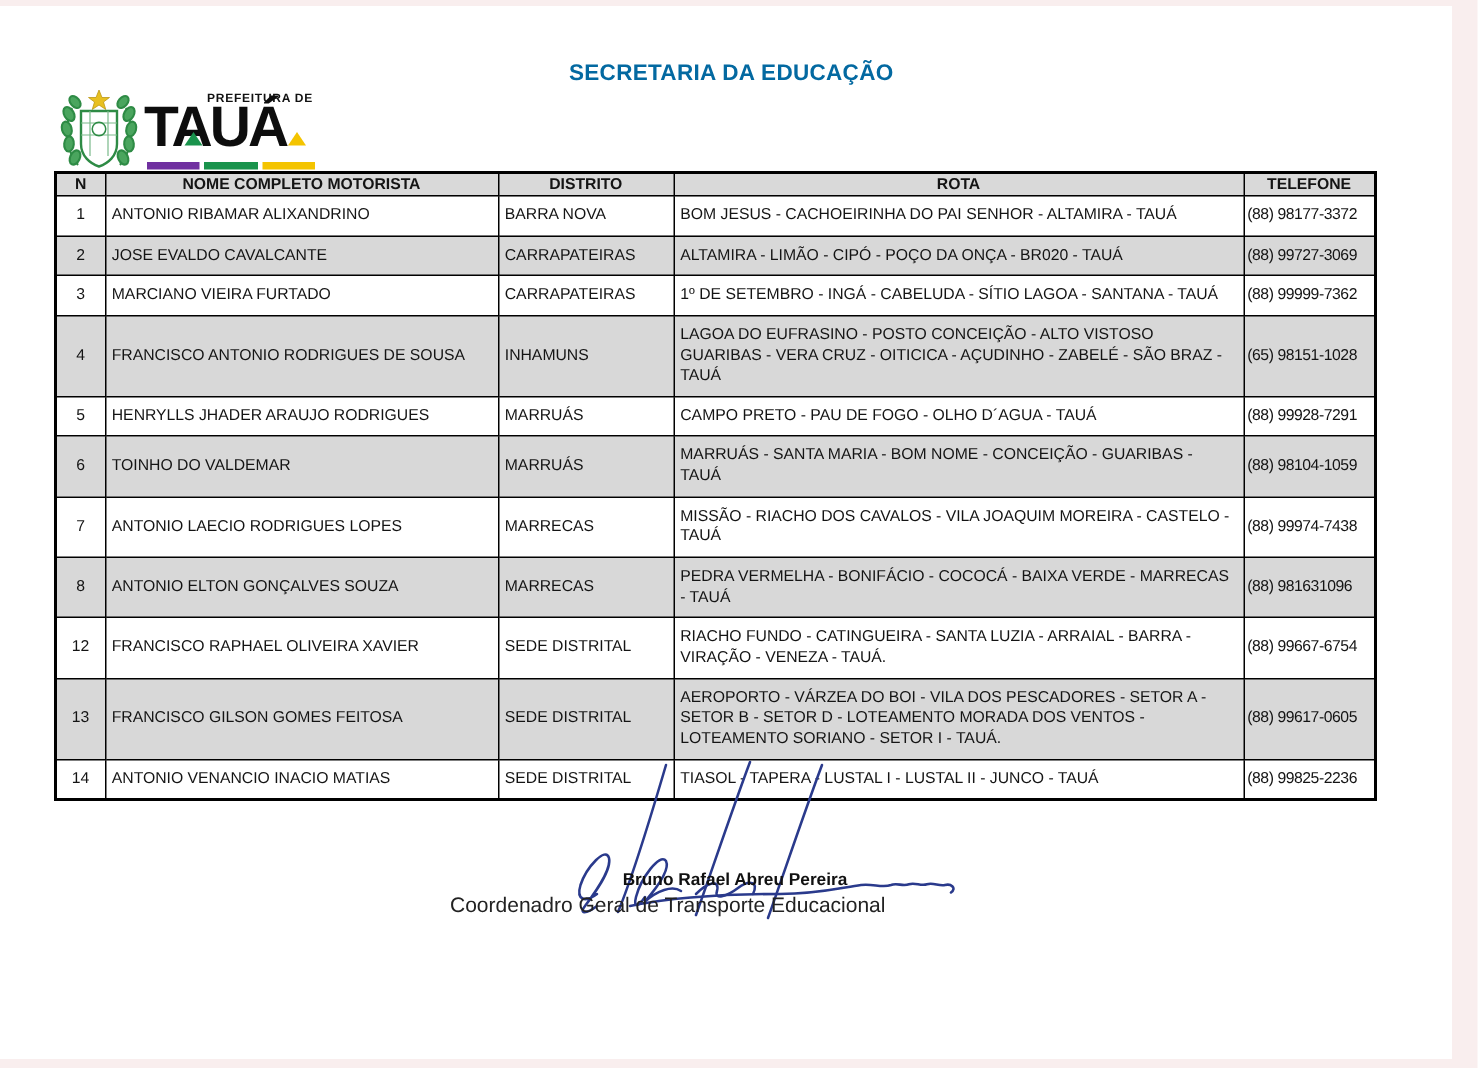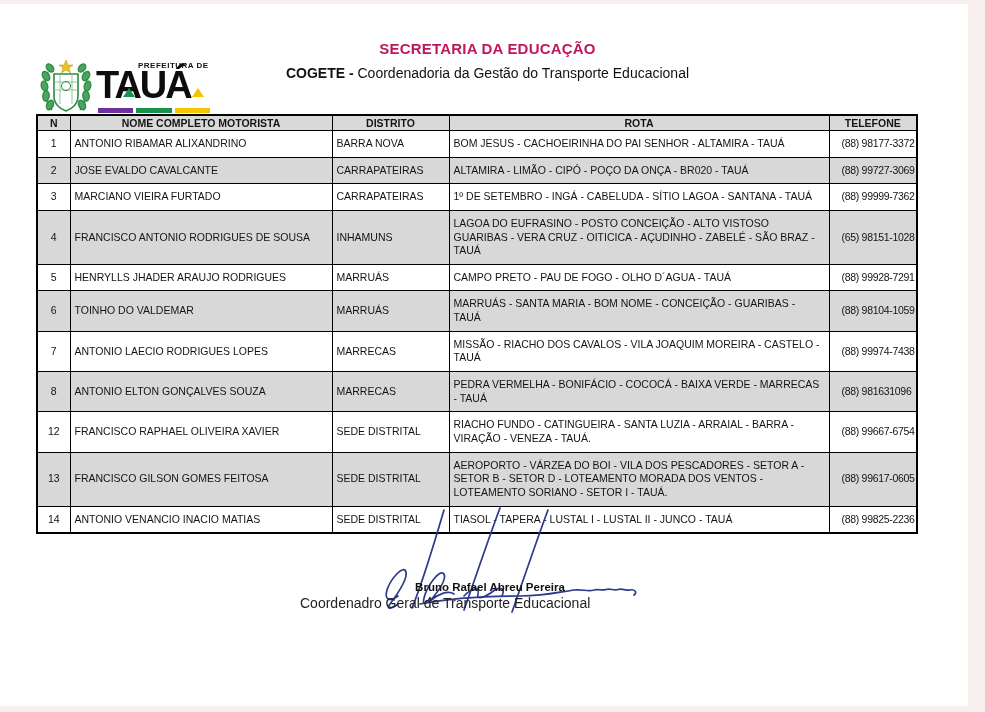--- a/index.html
+++ b/index.html
@@ -25,21 +25,21 @@
   .logo-type { position: absolute; left: 58px; top: 0; width: 122px; height: 58px; }
   .logo-small { font-size: 8px; font-weight: bold; letter-spacing: 0.5px; color: #111; position: absolute; left: 42px; top: 3px; }
   .logo-word { position: absolute; left: 0; top: 8px; font-size: 38px; line-height: 38px; font-weight: 900; letter-spacing: -2px; color: #0d0d0d; }
   .tri { position: absolute; width: 0; height: 0; border-left: 6px solid transparent; border-right: 6px solid transparent; }
   .tri-green { border-bottom: 9px solid #19934c; left: 27px; top: 30px; }
   .tri-yellow { border-bottom: 9px solid #f4c400; left: 96px; top: 30px; }
   .logo-bars { position: absolute; left: 2px; top: 50px; width: 112px; height: 5px; display: flex; gap: 3px; }
   .logo-bars div { flex: 1; height: 100%; }
 
   .header-titles { position: absolute; left: 215px; top: 36px; width: 545px; text-align: center; }
-  .org-title { font-size: 15px; font-weight: bold; color: #be185d; letter-spacing: 0.2px; }
+  .org-title { font-size: 15px; font-weight: bold; color: #0369a1; letter-spacing: 0.2px; }
   .org-subtitle { font-size: 14px; margin-top: 8px; color: #111; }
   .org-subtitle b { font-weight: bold; }
 
   
   .banner {
     position: absolute; left: 33px; top: 89px; width: 884px; height: 21px;
     background: #c6e0b4;
     display: flex; align-items: center; justify-content: center;
     font-size: 15px; font-weight: bold; color: #111; letter-spacing: 0.1px;
   }
@@ -56,21 +56,21 @@
     vertical-align: middle;
     color: #141414;
   }
   .routes-table th {
     background: #d9d9d9;
     font-size: 10.5px; font-weight: bold; text-align: center;
     height: 15px; padding: 1px 2px;
   }
   .routes-table td { padding: 6px 4px; line-height: 1.3; }
   td.col-n { text-align: center; padding-left: 1px; padding-right: 1px; }
-  td.col-phone { padding-left: 12px; padding-right: 1px; letter-spacing: -0.3px; }
+  td.col-phone { padding-left: 2px; padding-right: 1px; letter-spacing: -0.3px; }
   tr.shaded td { background: #d8d8d8; }
   col.c-n { width: 33px; }
   col.c-name { width: 262px; }
   col.c-district { width: 117px; }
   col.c-route { width: 380px; }
   col.c-phone { width: 88px; }
 
   
   .sig-block { position: absolute; left: 0; top: 0; width: 100%; }
   .sig-svg { position: absolute; left: 360px; top: 500px; width: 300px; height: 112px; pointer-events: none; }
@@ -124,23 +124,20 @@
         <div class="logo-bars">
           <div style="background:#7030a0"></div>
           <div style="background:#19934c"></div>
           <div style="background:#f4c400"></div>
         </div>
       </div>
     </div>
 
     <div class="header-titles">
       <div class="org-title">SECRETARIA DA EDUCAÇÃO</div>
-      <div class="org-subtitle">
-        <b>COGETE - </b><span>Coordenadoria da Gestão do Transporte Educacional</span>
-      </div>
     </div>
   </div>
 
 
   <table class="routes-table">
     <colgroup>
       <col class="c-n">
         <col class="c-name">
         <col class="c-district">
         <col class="c-route">

